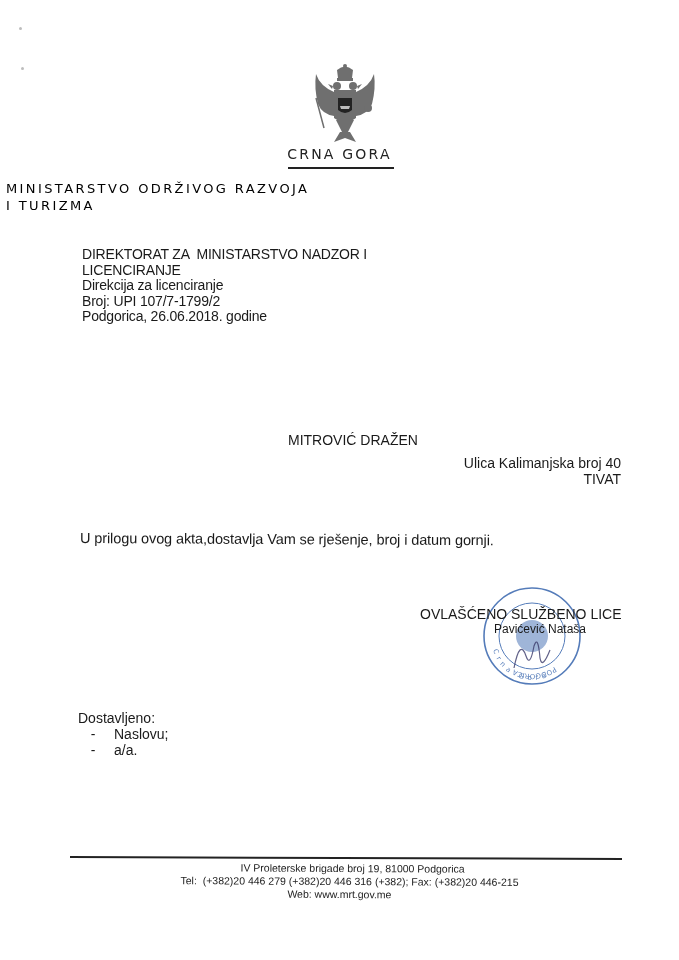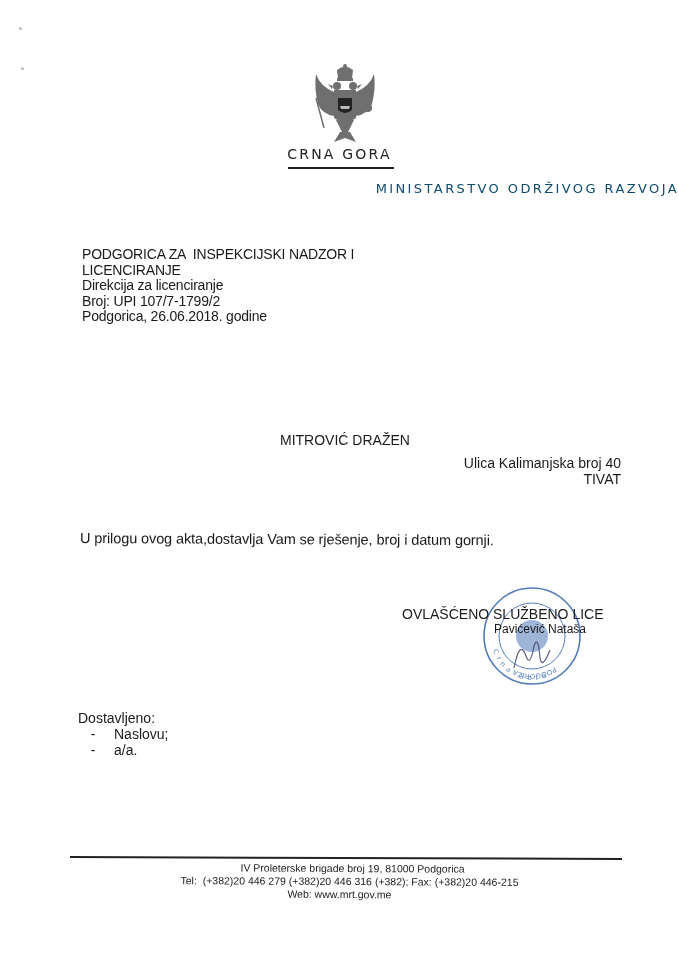--- a/index.html
+++ b/index.html
@@ -3,28 +3,28 @@
 <meta charset="utf-8">
 <style>
   html, body { margin: 0; padding: 0; background: #ffffff; }
   body { width: 679px; height: 960px; position: relative; overflow: hidden;
          font-family: "Liberation Sans", sans-serif; color: #1a1a1a; }
   .abs { position: absolute; }
   .speck { position: absolute; width: 3px; height: 3px; background: #bdbdbd; border-radius: 50%; }
   .crest { left: 310px; top: 64px; width: 70px; height: 82px; }
   .country { left: 0; width: 679px; top: 146px; text-align: center; font-size: 14px; letter-spacing: 2.2px; color: #222; font-family: "DejaVu Sans", sans-serif; }
   .rule-top { left: 288px; top: 167px; width: 106px; height: 2px; background: #222; }
-  .ministry { left: 0; width: 679px; top: 180px; text-align: right; font-size: 13px; letter-spacing: 2.4px; color: #0c4a6e; line-height: 17px; font-family: "DejaVu Sans", sans-serif; }
+  .ministry { left: 0; width: 679px; top: 180px; text-align: left; font-size: 13px; letter-spacing: 2.4px; color: #000000; line-height: 17px; font-family: "DejaVu Sans", sans-serif; }
   .ministry div { margin-left: 6px; }
   .dept { left: 82px; top: 247px; font-size: 14px; line-height: 15.5px; color: #1a1a1a; letter-spacing: -0.2px; }
   .dept div { white-space: nowrap; }
-  .recipient-name { left: 280px; top: 432px; font-size: 14px; }
+  .recipient-name { left: 288px; top: 432px; font-size: 14px; }
   .recipient-addr { right: 58px; top: 455px; font-size: 14px; text-align: right; line-height: 16px; }
   .body-text { left: 80px; top: 530px; font-size: 14.5px; letter-spacing: -0.1px; transform: rotate(0.3deg); transform-origin: left; }
-  .sign-title { left: 402px; top: 606px; font-size: 14px; }
+  .sign-title { left: 420px; top: 606px; font-size: 14px; }
   .sign-name { left: 494px; top: 622px; font-size: 12px; }
   .stamp { left: 480px; top: 584px; width: 104px; height: 104px; }
   .sig { left: 506px; top: 628px; width: 52px; height: 48px; }
   .deliv { left: 78px; top: 710px; font-size: 14px; line-height: 16px; }
   .deliv .item { display: flex; }
   .deliv .dash { width: 26px; text-align: center; margin-left: 2px; }
   .deliv .lbl { margin-left: 8px; }
   .rule-bottom { left: 70px; top: 856px; width: 552px; height: 2px; background: #222; transform: rotate(0.2deg); transform-origin: left; }
   .footer { left: 0; width: 679px; top: 862px; text-align: center; font-size: 10.5px; line-height: 13px; color: #222; transform: rotate(0.3deg); }
   .footer div { white-space: nowrap; }
@@ -64,24 +64,25 @@
   </g>
 
   <path d="M28 34 L42 34 L42 46 Q35 52 28 46 Z" fill="#222"></path>
   <path d="M30 42 L40 42 L39 45 L31 45 Z" fill="#bbb"></path>
 </svg>
 
 <div class="abs country">CRNA GORA</div>
 <div class="abs rule-top"></div>
 <div class="abs ministry">
   <div>MINISTARSTVO ODRŽIVOG RAZVOJA</div>
+  <div>I TURIZMA</div>
 </div>
 
 <div class="abs dept">
-  <div style="white-space:pre;">PODGORICA ZA  INSPEKCIJSKI NADZOR I</div>
+  <div style="white-space:pre;">DIREKTORAT ZA  MINISTARSTVO NADZOR I</div>
   <div>LICENCIRANJE</div>
   <div>Direkcija za licenciranje</div>
   <div>Broj: UPI 107/7-1799/2</div>
   <div>Podgorica, 26.06.2018. godine</div>
 </div>
 
 <div class="abs recipient-name">MITROVIĆ DRAŽEN</div>
 <div class="abs recipient-addr">
   <div>Ulica Kalimanjska broj 40</div>
   <div>TIVAT</div>

